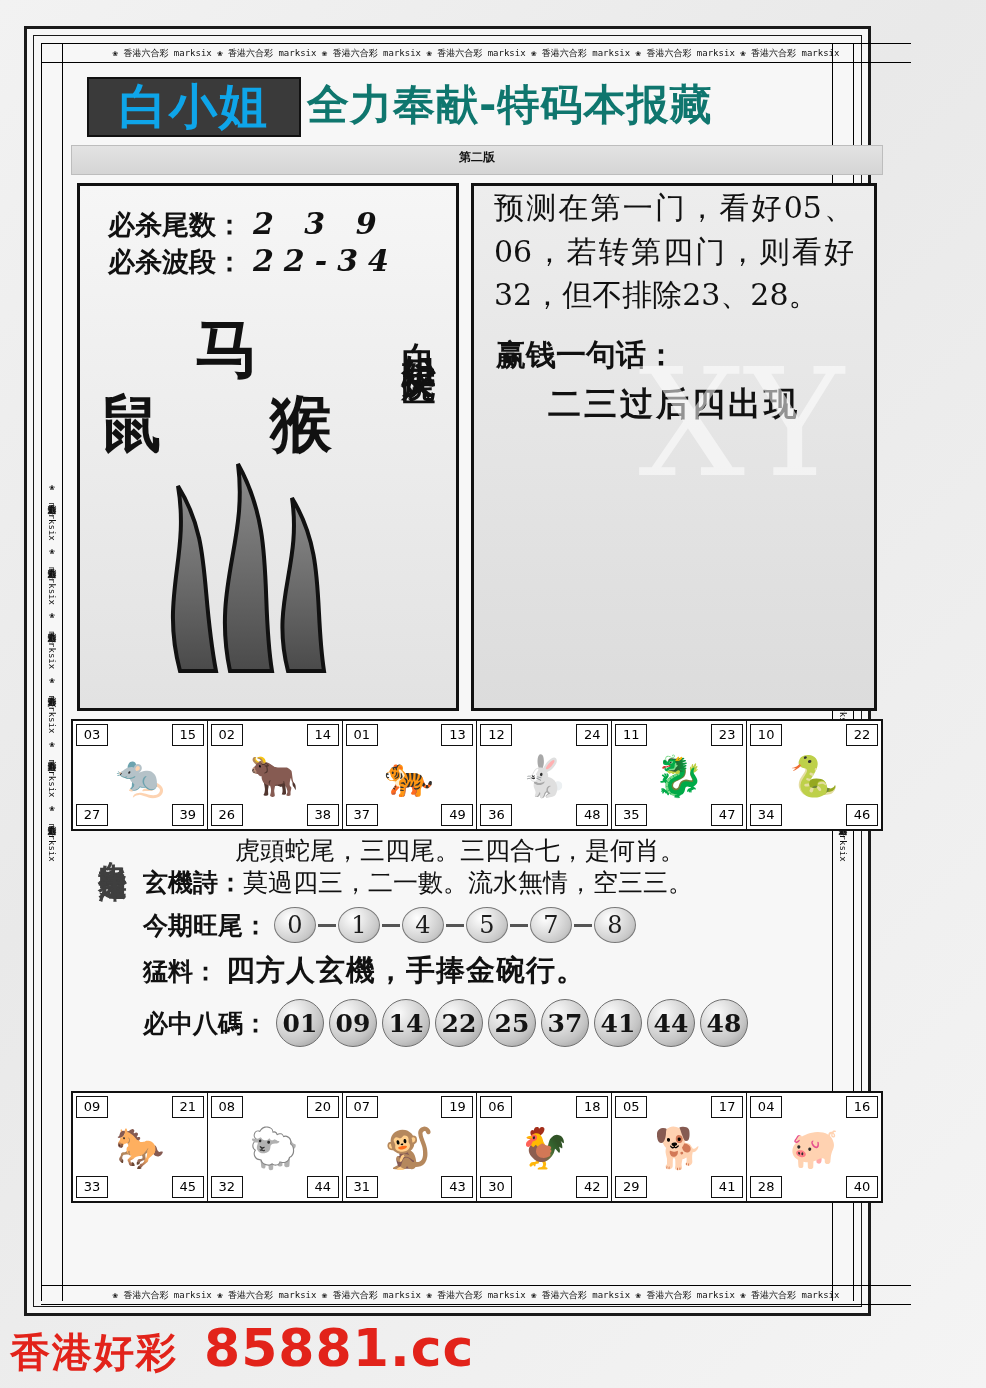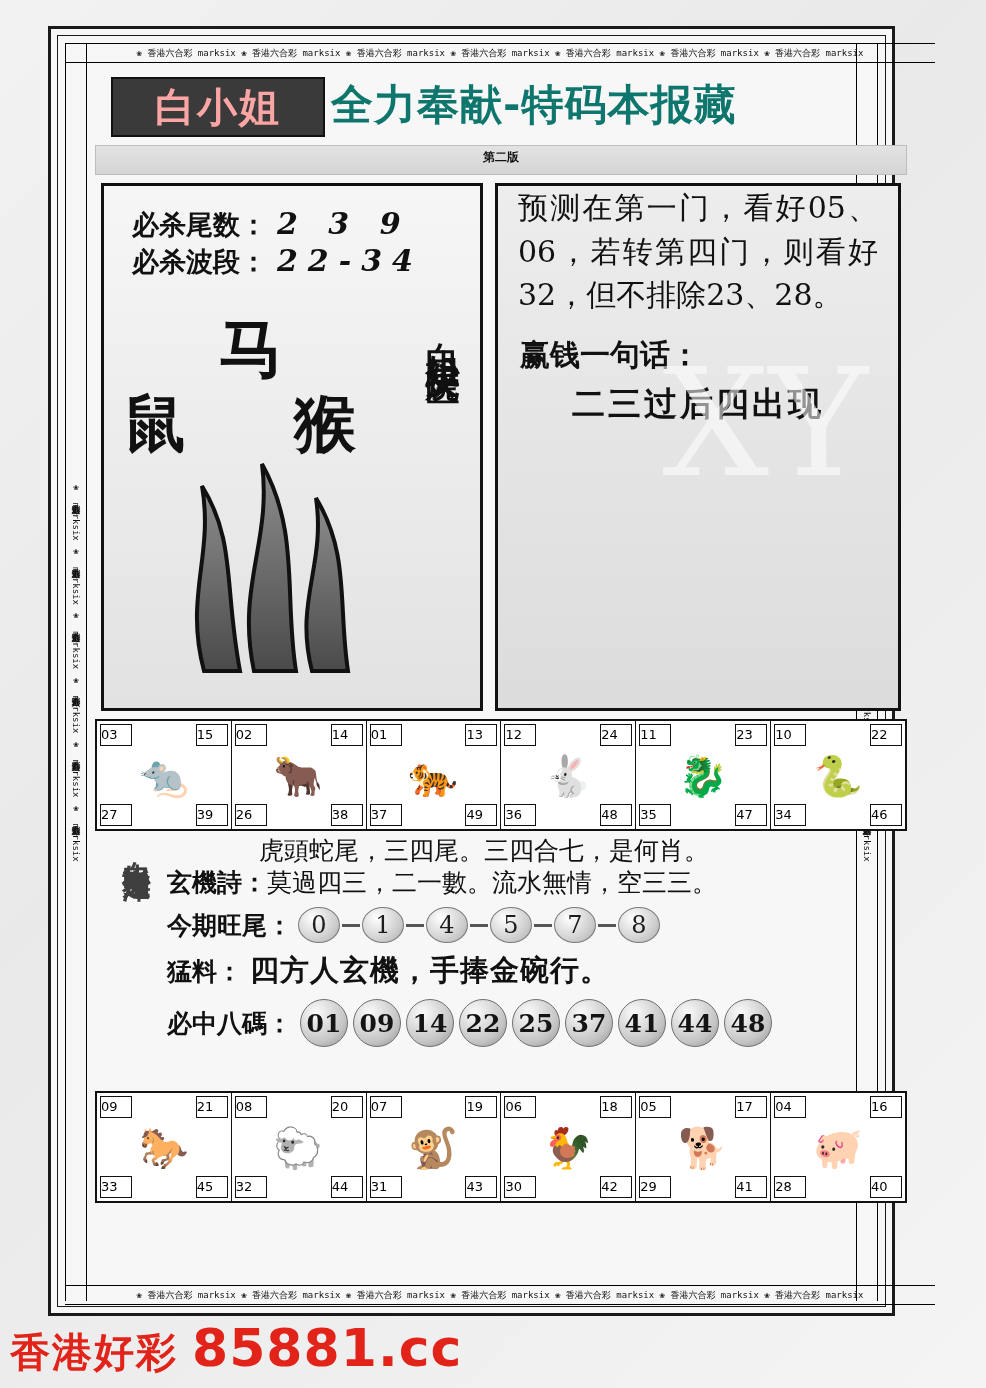--- a/index.html
+++ b/index.html
@@ -10,21 +10,21 @@
     overflow:hidden;
     position:relative;
   }
   .page{
     position:absolute;left:0;top:0;width:986px;height:1388px;
     background:
       linear-gradient(135deg,#f2f2f2 0%,#e9e9e9 40%,#f4f4f4 100%);
   }
   
   .frame-outer{
-    position:absolute;left:48px;top:26px;width:847px;height:1290px;
+    position:absolute;left:24px;top:26px;width:847px;height:1290px;
     border:3px solid #1a1a1a;background:#f7f7f7;
     box-sizing:border-box;
   }
   .frame-inner{
     position:absolute;left:6px;top:6px;right:6px;bottom:6px;
     border:1px solid #1a1a1a;box-sizing:border-box;
   }
   
   .ribbon{
     position:absolute;font-family:"DejaVu Sans Mono","Liberation Mono",monospace;
@@ -49,22 +49,22 @@
   }
 
   
   .header{position:relative;height:108px;}
   .logo-box{
     position:absolute;left:16px;top:8px;width:210px;height:56px;
     background:#3a3a3a;border:2px solid #111;
     display:flex;align-items:center;justify-content:center;
   }
   .logo-text{
-    color:#fca5a5;font-family:"DejaVu Serif","Liberation Serif",serif;
-    font-size:40px;font-weight:bold;letter-spacing:2px;
+    color:#0ea5e9;font-family:"DejaVu Serif","Liberation Serif",serif;
+    font-size:48px;font-weight:bold;letter-spacing:2px;
   }
   .header-title{
     position:absolute;left:236px;top:8px;
     font-family:"DejaVu Serif","Liberation Serif",serif;
     font-size:42px;font-weight:bold;color:#0f766e;letter-spacing:1px;
   }
   .edition-bar{
     position:absolute;left:0px;top:76px;width:812px;height:30px;
     background:linear-gradient(180deg,#e3e3e3,#d5d5d5);
     border:1px solid #bdbdbd;box-sizing:border-box;
@@ -136,21 +136,21 @@
   .strip{
     position:relative;margin-top:6px;height:112px;border:2px solid #111;
     display:flex;background:#fff;box-sizing:border-box;
   }
   .zcell{
     flex:1;position:relative;border-right:1px solid #111;box-sizing:border-box;
   }
   .zcell:last-child{border-right:none;}
   .num{
     position:absolute;width:30px;height:20px;border:1px solid #111;
-    font-size:13px;text-align:left;line-height:20px;background:#fff;
+    font-size:13px;text-align:center;line-height:20px;background:#fff;
     font-family:"DejaVu Sans","Liberation Sans",sans-serif;
   }
   .n-tl{left:3px;top:3px;}
   .n-tr{right:3px;top:3px;}
   .n-bl{left:3px;bottom:3px;}
   .n-br{right:3px;bottom:3px;}
   .zani{
     position:absolute;left:0;right:0;top:22px;height:66px;
     display:flex;align-items:center;justify-content:center;
     font-size:40px;color:#2b2b2b;
@@ -219,21 +219,21 @@
   
   .watermark{
     position:absolute;left:10px;bottom:8px;display:flex;align-items:baseline;
   }
   .wm-cn{
     font-family:"DejaVu Serif","Liberation Serif",serif;
     font-size:40px;font-weight:bold;color:#e2231a;letter-spacing:2px;
   }
   .wm-num{
     font-family:"DejaVu Sans","Liberation Sans",sans-serif;
-    font-size:52px;font-weight:bold;color:#e2231a;margin-left:14px;letter-spacing:1px;
+    font-size:52px;font-weight:bold;color:#e2231a;margin-left:26px;letter-spacing:1px;
   }
   .ghost{
     position:absolute;right:30px;top:150px;font-size:150px;color:rgba(255,255,255,0.55);
     font-family:"DejaVu Serif","Liberation Serif",serif;font-weight:normal;
     pointer-events:none;
   }
 </style>
 </head>
 <body>
 

